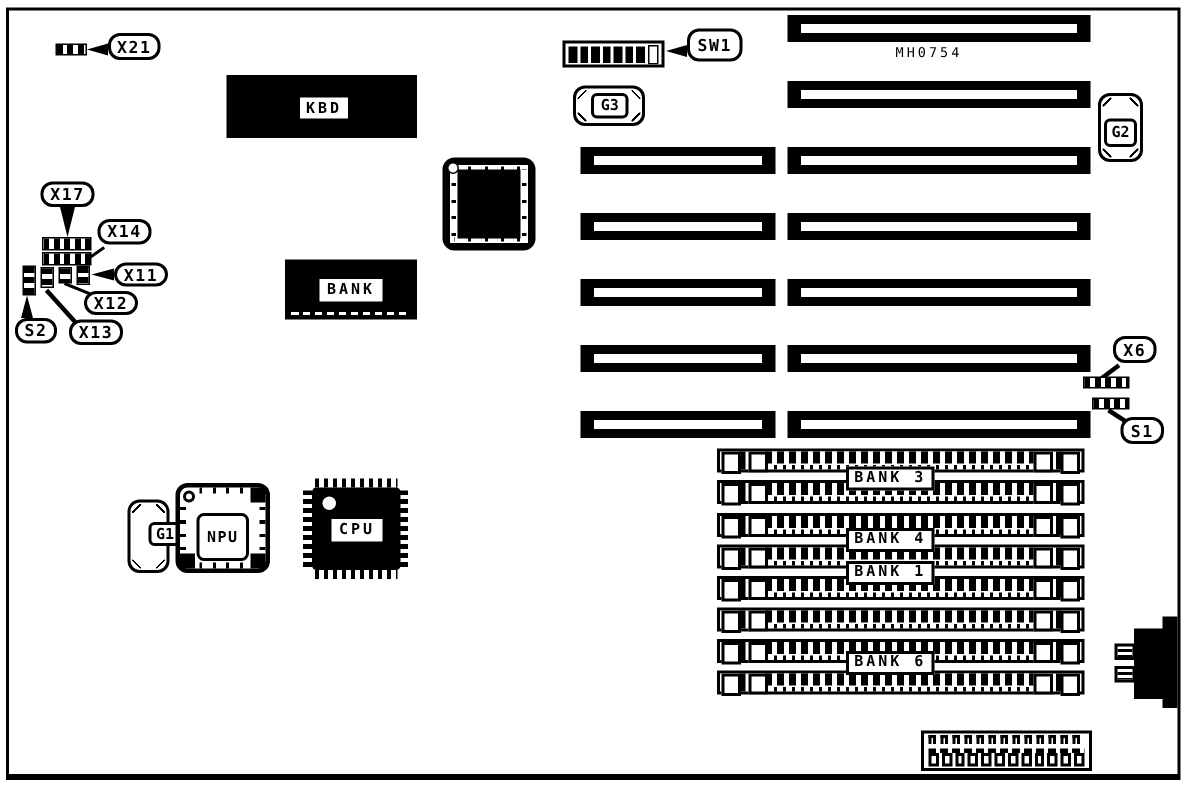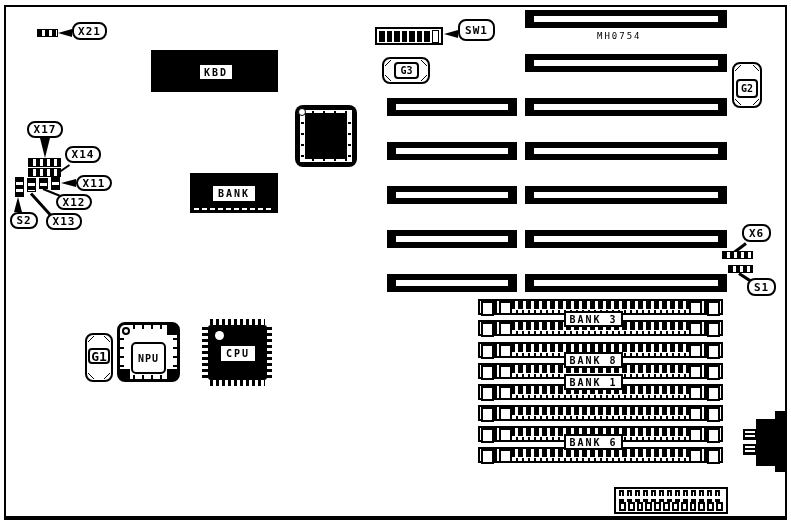--- a/index.html
+++ b/index.html
@@ -18,21 +18,21 @@
   .tri-d{width:0;height:0;border-left:5px solid transparent;border-right:5px solid transparent;border-top:20px solid #000;z-index:4}
   .tri-u{width:0;height:0;border-left:4px solid transparent;border-right:4px solid transparent;border-bottom:15px solid #000;z-index:4}
   .gbox{border:2px solid #000;border-radius:8px;background:#fff}
   .gin{border:2px solid #000;border-radius:4px;background:#fff;font-weight:bold;font-size:10px;
        display:flex;align-items:center;justify-content:center}
   .cm45{background:linear-gradient(45deg,transparent 42%,#000 42% 58%,transparent 58%)}
   .cm135{background:linear-gradient(135deg,transparent 42%,#000 42% 58%,transparent 58%)}
   .chlbl{background:#fff;font-weight:bold;font-size:10px;letter-spacing:2px;
          display:flex;align-items:center;justify-content:center}
   .banklbl{border:2px solid #000;background:#fff;font-weight:bold;font-size:10px;letter-spacing:2px;
-           display:flex;align-items:center;justify-content:center;z-index:7}
+           display:flex;align-items:flex-start;justify-content:center;z-index:7}
   .simm{left:478px;width:245px;height:16px;border:2px solid #000;background:#fff}
   .simm i{position:absolute}
   .simm .sqa{left:1px;top:0;width:9px;height:11px;border:2px solid #000;background:#fff}
   .simm .sqb{left:19px;top:0;width:9px;height:10px;border:2px solid #000;background:#fff}
   .simm .bar{left:13px;top:0;width:4px;height:12px;background:#000}
   .simm .band{left:30px;width:181px;top:0;height:8px;background:repeating-linear-gradient(90deg,#000 0 5px,#fff 5px 8px)}
   .simm .tks{left:30px;width:181px;top:9px;height:3px;background:repeating-linear-gradient(90deg,#000 0 2px,transparent 2px 6px)}
   .simm .sqa.r{left:auto;right:1px}.simm .sqb.r{left:auto;right:19px}.simm .bar.r{left:auto;right:13px}
   .dip{border:2px solid #000;background:#fff;display:flex;align-items:center;gap:2px;padding:0 2px}
   .dip i{width:6px;height:11px;background:#000}
@@ -179,21 +179,21 @@
 <div class="a chlbl" style="left:213px;top:186px;width:42px;height:15px">
     <span>BANK</span>
   </div>
 
 <div class="a gbox" style="left:85px;top:333px;width:28px;height:49px">
   <i class="a cm135" style="left:1px;top:1px;width:6px;height:6px"></i>
   <i class="a cm45" style="right:1px;top:1px;width:6px;height:6px"></i>
   <i class="a cm45" style="left:1px;bottom:1px;width:6px;height:6px"></i>
   <i class="a cm135" style="right:1px;bottom:1px;width:6px;height:6px"></i>
 </div>
-<div class="a gin" style="left:88px;top:348px;width:22px;height:16px;font-size:13px">
+<div class="a gin" style="left:99px;top:348px;width:22px;height:16px;font-size:10px">
     <span>G1</span>
   </div>
 
 <div class="a" style="left:117px;top:322px;width:63px;height:60px;border:3px solid #000;border-radius:8px;background:#fff">
   <i class="a k" style="right:0;top:0;width:10px;height:10px"></i>
   <i class="a k" style="left:0;bottom:0;width:10px;height:10px"></i>
   <i class="a k" style="right:0;bottom:0;width:10px;height:10px"></i>
   <i class="a" style="left:2px;top:2px;width:8px;height:8px;border:2px solid #000;border-radius:50%;background:#fff"></i>
   <i class="a" style="left:0;top:13px;width:4px;height:31px;background:repeating-linear-gradient(180deg,#000 0 2px,transparent 2px 9px)"></i>
   <i class="a" style="right:0;top:13px;width:4px;height:31px;background:repeating-linear-gradient(180deg,#000 0 2px,transparent 2px 9px)"></i>
@@ -293,21 +293,21 @@
     <i class="tks"></i>
     <i class="sqa r"></i>
     <i class="bar r"></i>
     <i class="sqb r"></i>
   </div>
 
 <div class="a banklbl" style="left:564px;top:311px;width:59px;height:16px">
     <span>BANK 3</span>
   </div>
 <div class="a banklbl" style="left:564px;top:352px;width:59px;height:16px">
-    <span>BANK 8</span>
+    <span>BANK 4</span>
   </div>
 <div class="a banklbl" style="left:564px;top:374px;width:59px;height:16px">
     <span>BANK 1</span>
   </div>
 <div class="a banklbl" style="left:564px;top:434px;width:59px;height:16px">
     <span>BANK 6</span>
   </div>
 
 <div class="a co" style="left:742px;top:224px;width:29px;height:18px">
     <span>X6</span>

